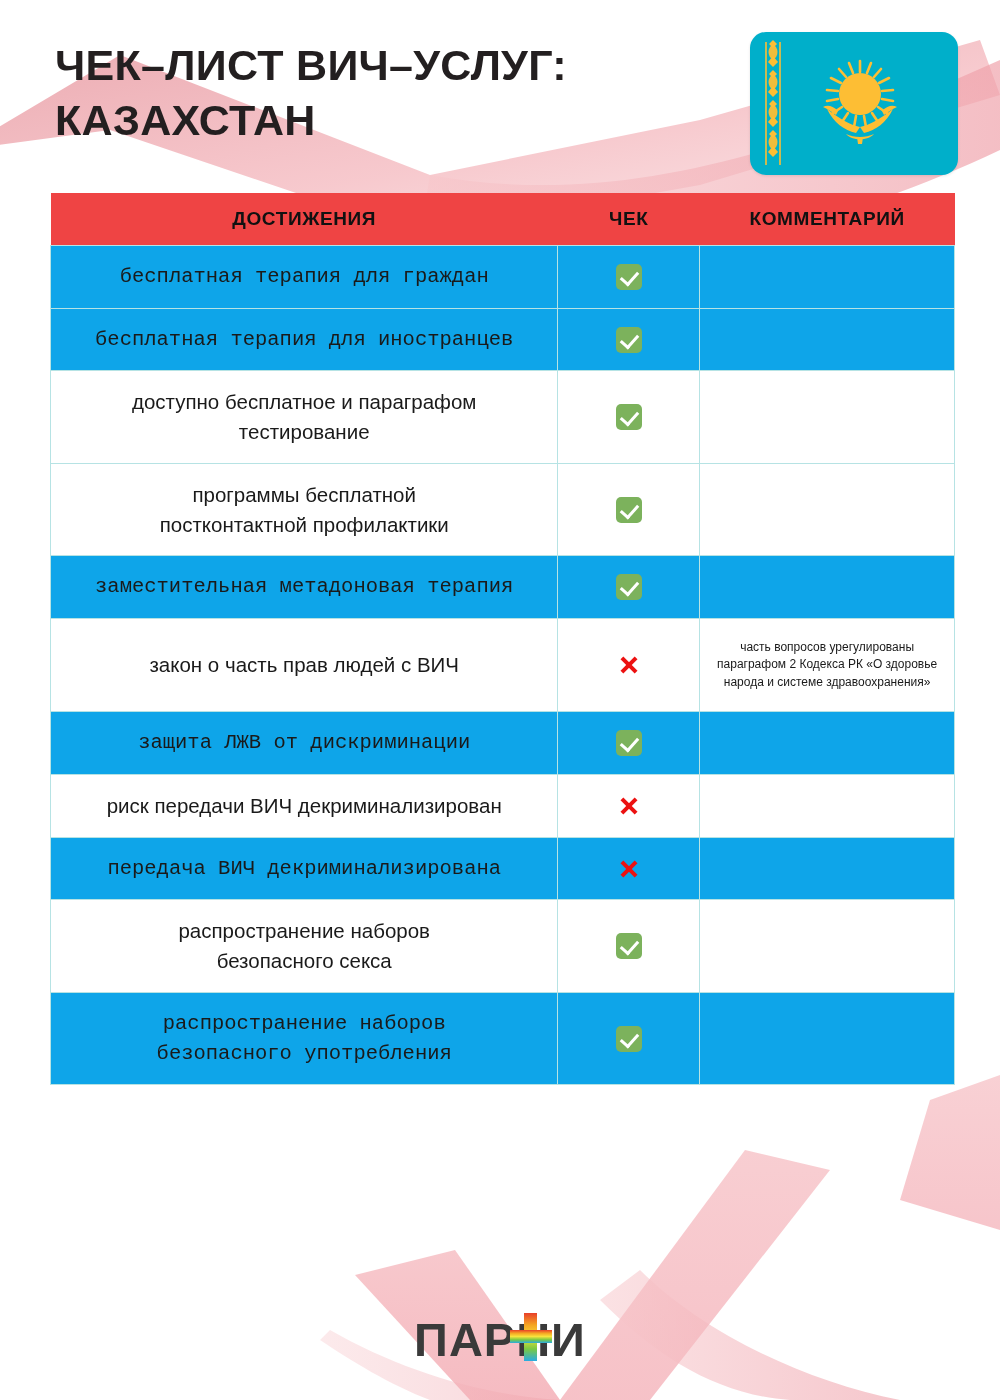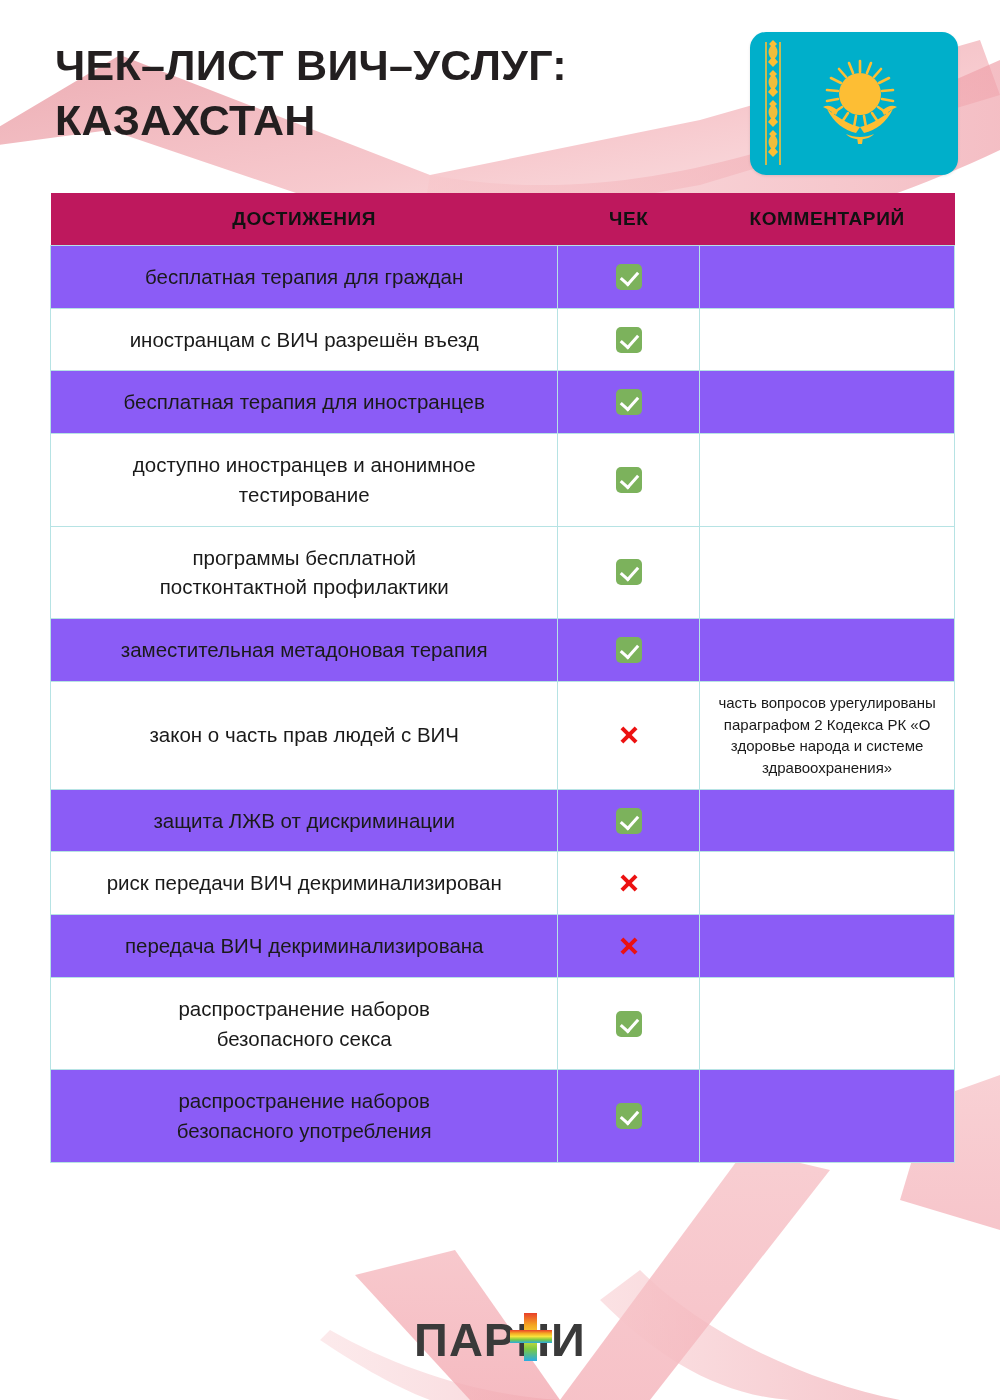--- a/index.html
+++ b/index.html
@@ -54,54 +54,54 @@
   
   .table {
     position: absolute;
     left: 50px; top: 193px;
     width: 905px;
     z-index: 2;
     border-collapse: collapse;
     background: #ffffff;
   }
   .table .thead-row th {
-    background: #be185d;
+    background: #ef4444;
     color: #111111;
     font-size: 19px;
     font-weight: bold;
     letter-spacing: 0.6px;
     padding: 15px 6px;
     text-align: center;
     border: none;
     margin-top: 36px;
   }
   .table td {
     border: 1px solid #b6e3e4;
     text-align: center;
     vertical-align: middle;
   }
   .col-ach  { width: 508px; }
   .col-chk  { width: 142px; }
   .col-com  { width: 255px; }
 
-  tr.alt td { background: #8b5cf6; }
+  tr.alt td { background: #0ea5e9; font-family: Liberation Mono, monospace; }
   tr.plain td { background: #ffffff; }
 
   .ach-text {
     font-size: 20.5px;
     color: #1a1a1a;
     line-height: 1.45;
     padding: 16px 18px;
     white-space: pre-line;
   }
   .com-text {
-    font-size: 15px;
+    font-size: 12px;
     color: #1a1a1a;
     line-height: 1.45;
-    padding: 10px 12px;
+    padding: 20px 12px;
     white-space: pre-line;
   }
 
   
   .mark-check {
     display: inline-block;
     width: 26px; height: 26px;
     border-radius: 5px;
     background: #7cb25c;
     position: relative;
@@ -276,32 +276,27 @@
         <th>ЧЕК</th>
         <th>КОММЕНТАРИЙ</th>
       </tr>
     </thead>
     <tbody id="tbody">
         <tr class="alt">
           <td class="ach-text">бесплатная терапия для граждан</td>
           <td><span class="mark-check"></span></td>
           <td class="com-text"></td>
         </tr>
-        <tr class="plain">
-          <td class="ach-text">иностранцам с ВИЧ разрешён въезд</td>
-          <td><span class="mark-check"></span></td>
-          <td class="com-text"></td>
-        </tr>
         <tr class="alt">
           <td class="ach-text">бесплатная терапия для иностранцев</td>
           <td><span class="mark-check"></span></td>
           <td class="com-text"></td>
         </tr>
         <tr class="plain">
-          <td class="ach-text">доступно иностранцев и анонимное
+          <td class="ach-text">доступно бесплатное и параграфом
 тестирование</td>
           <td><span class="mark-check"></span></td>
           <td class="com-text"></td>
         </tr>
         <tr class="plain">
           <td class="ach-text">программы бесплатной
 постконтактной профилактики</td>
           <td><span class="mark-check"></span></td>
           <td class="com-text"></td>
         </tr>

